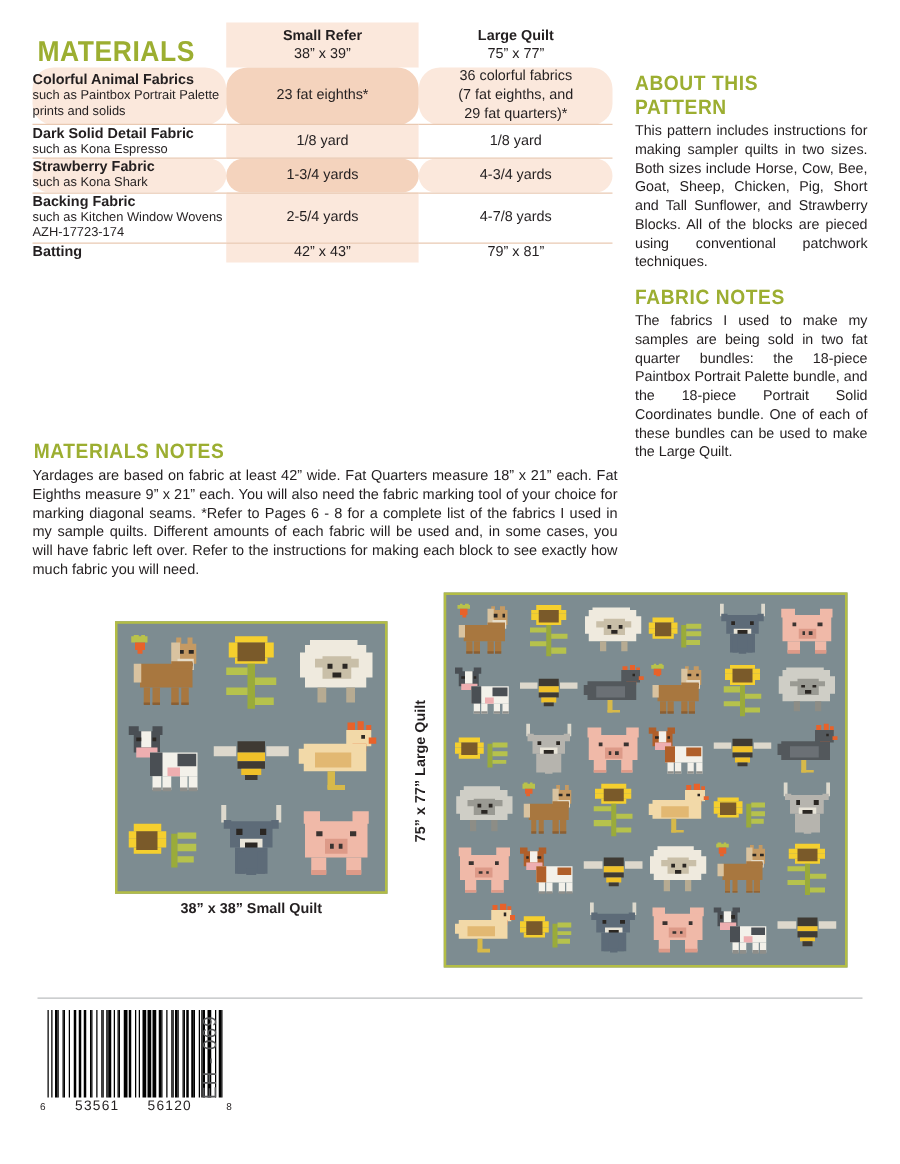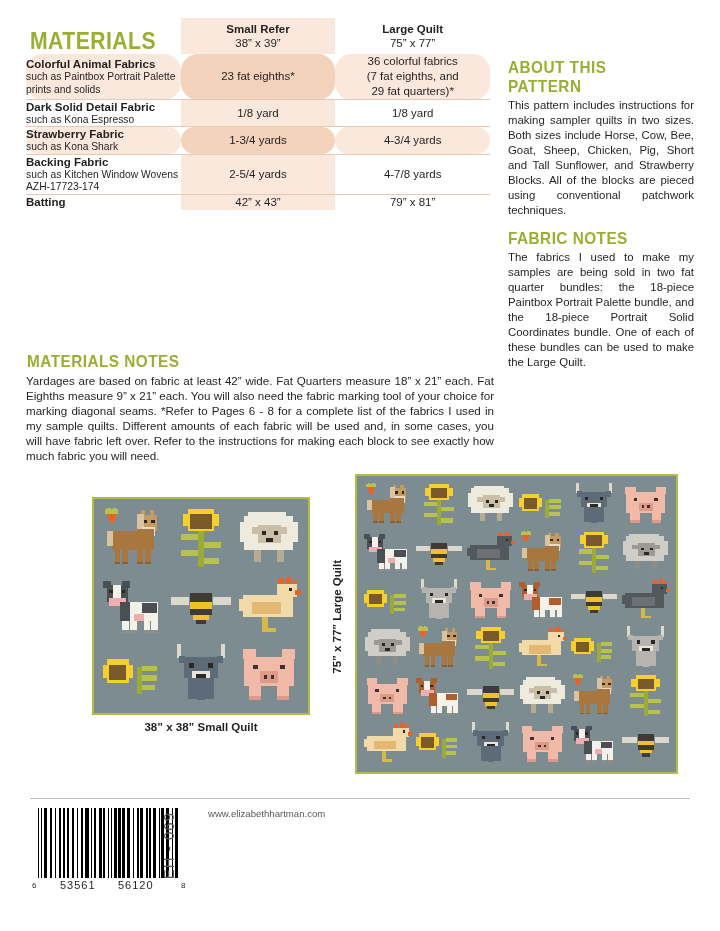--- a/index.html
+++ b/index.html
@@ -1037,16 +1037,15 @@
       <span class="d-l">6</span>
       <span class="d-m1">53561</span>
       <span class="d-m2">56120</span>
       <span class="d-r">8</span>
     </div>
   </div>
 
   <div id="sku">EH - 069</div>
 
   <div id="footer-text">
-    <p class="url">www.elizabethhartman.com</p>
   </div>
 
 </div>
 
 </body></html>

